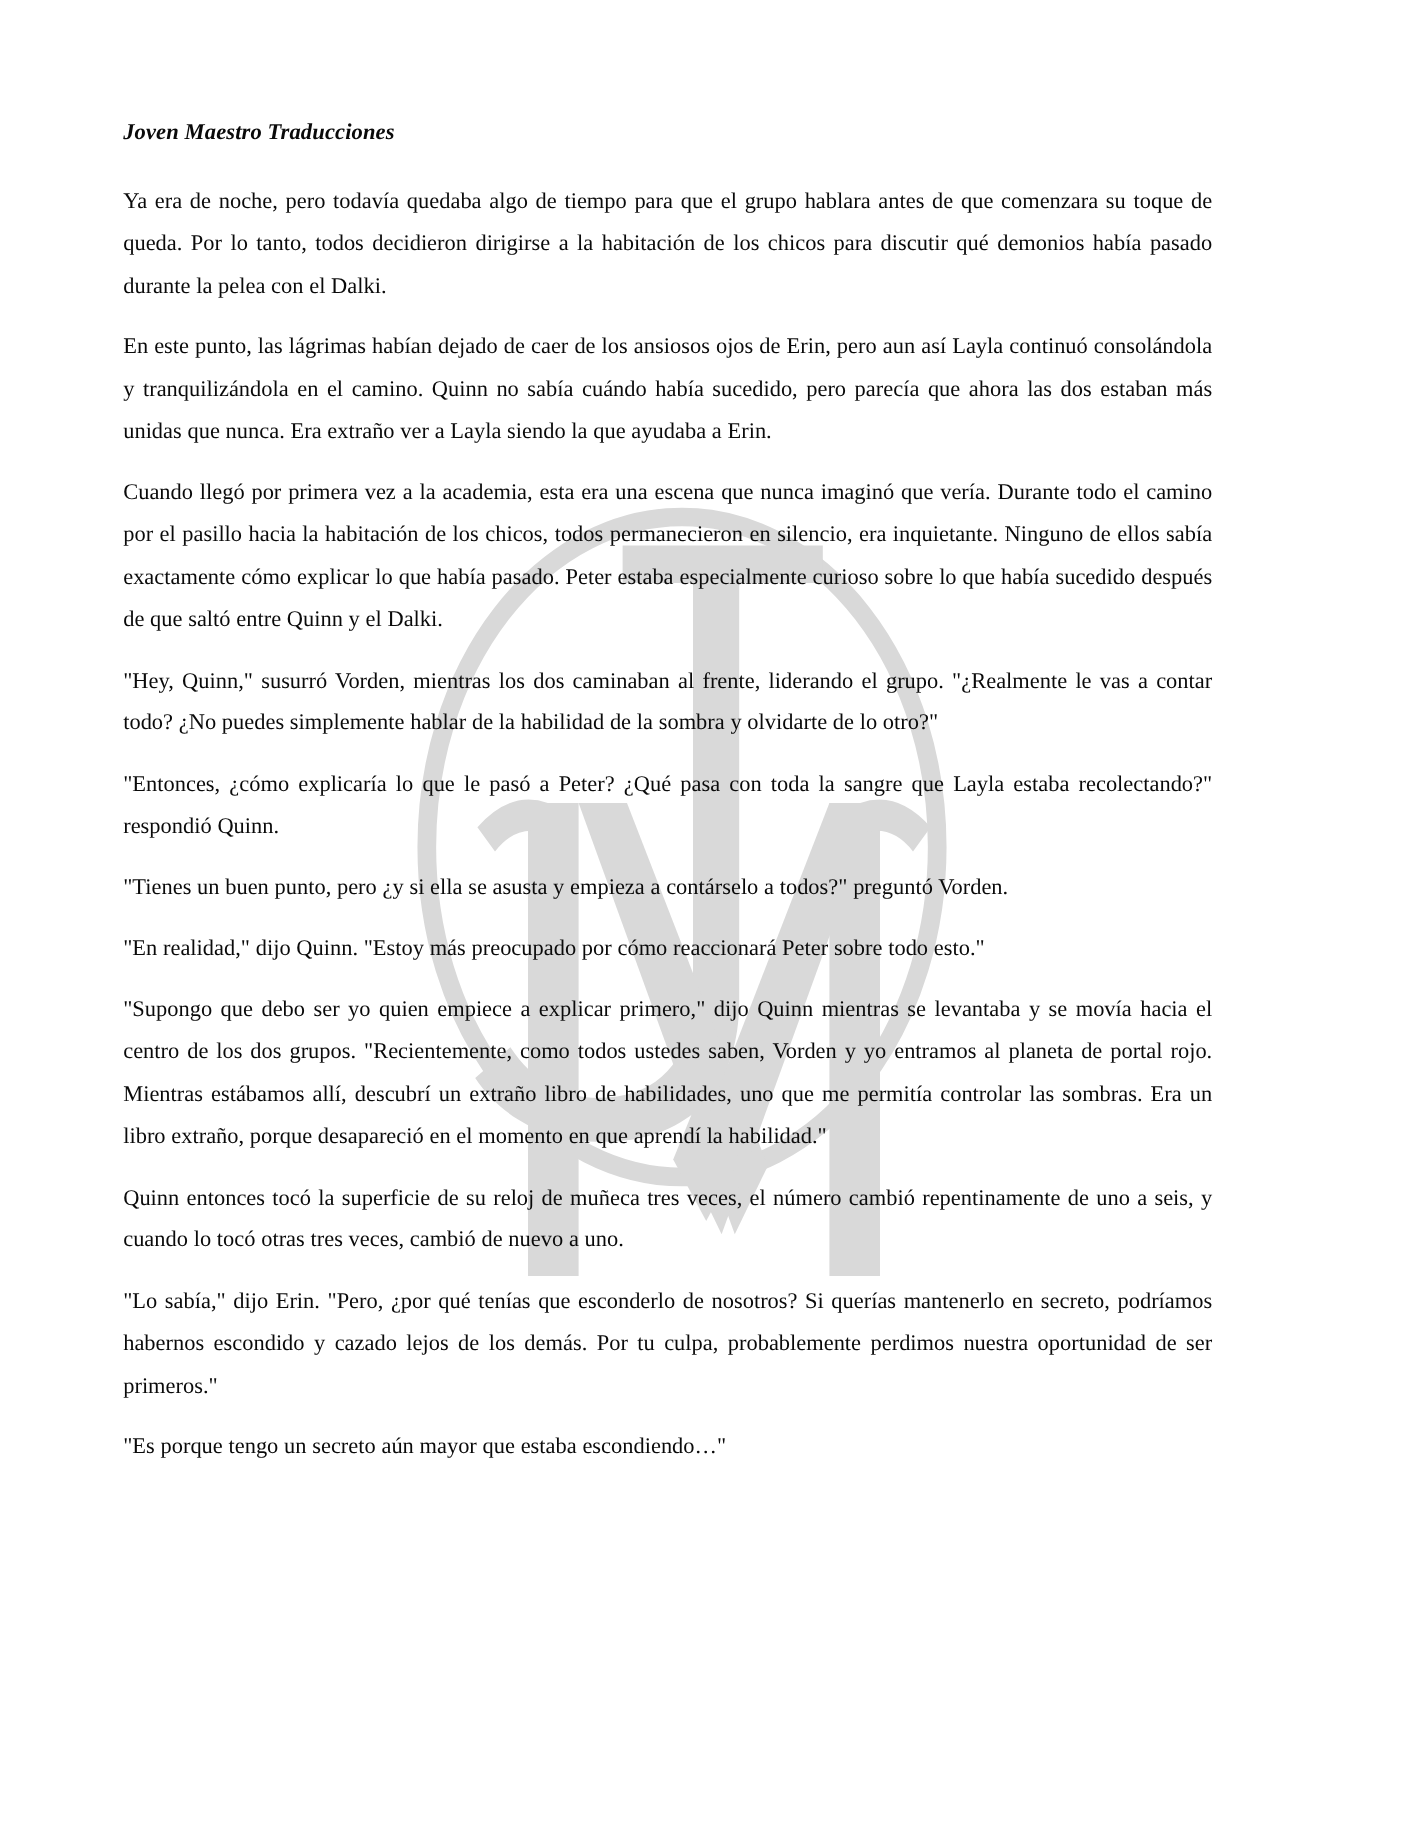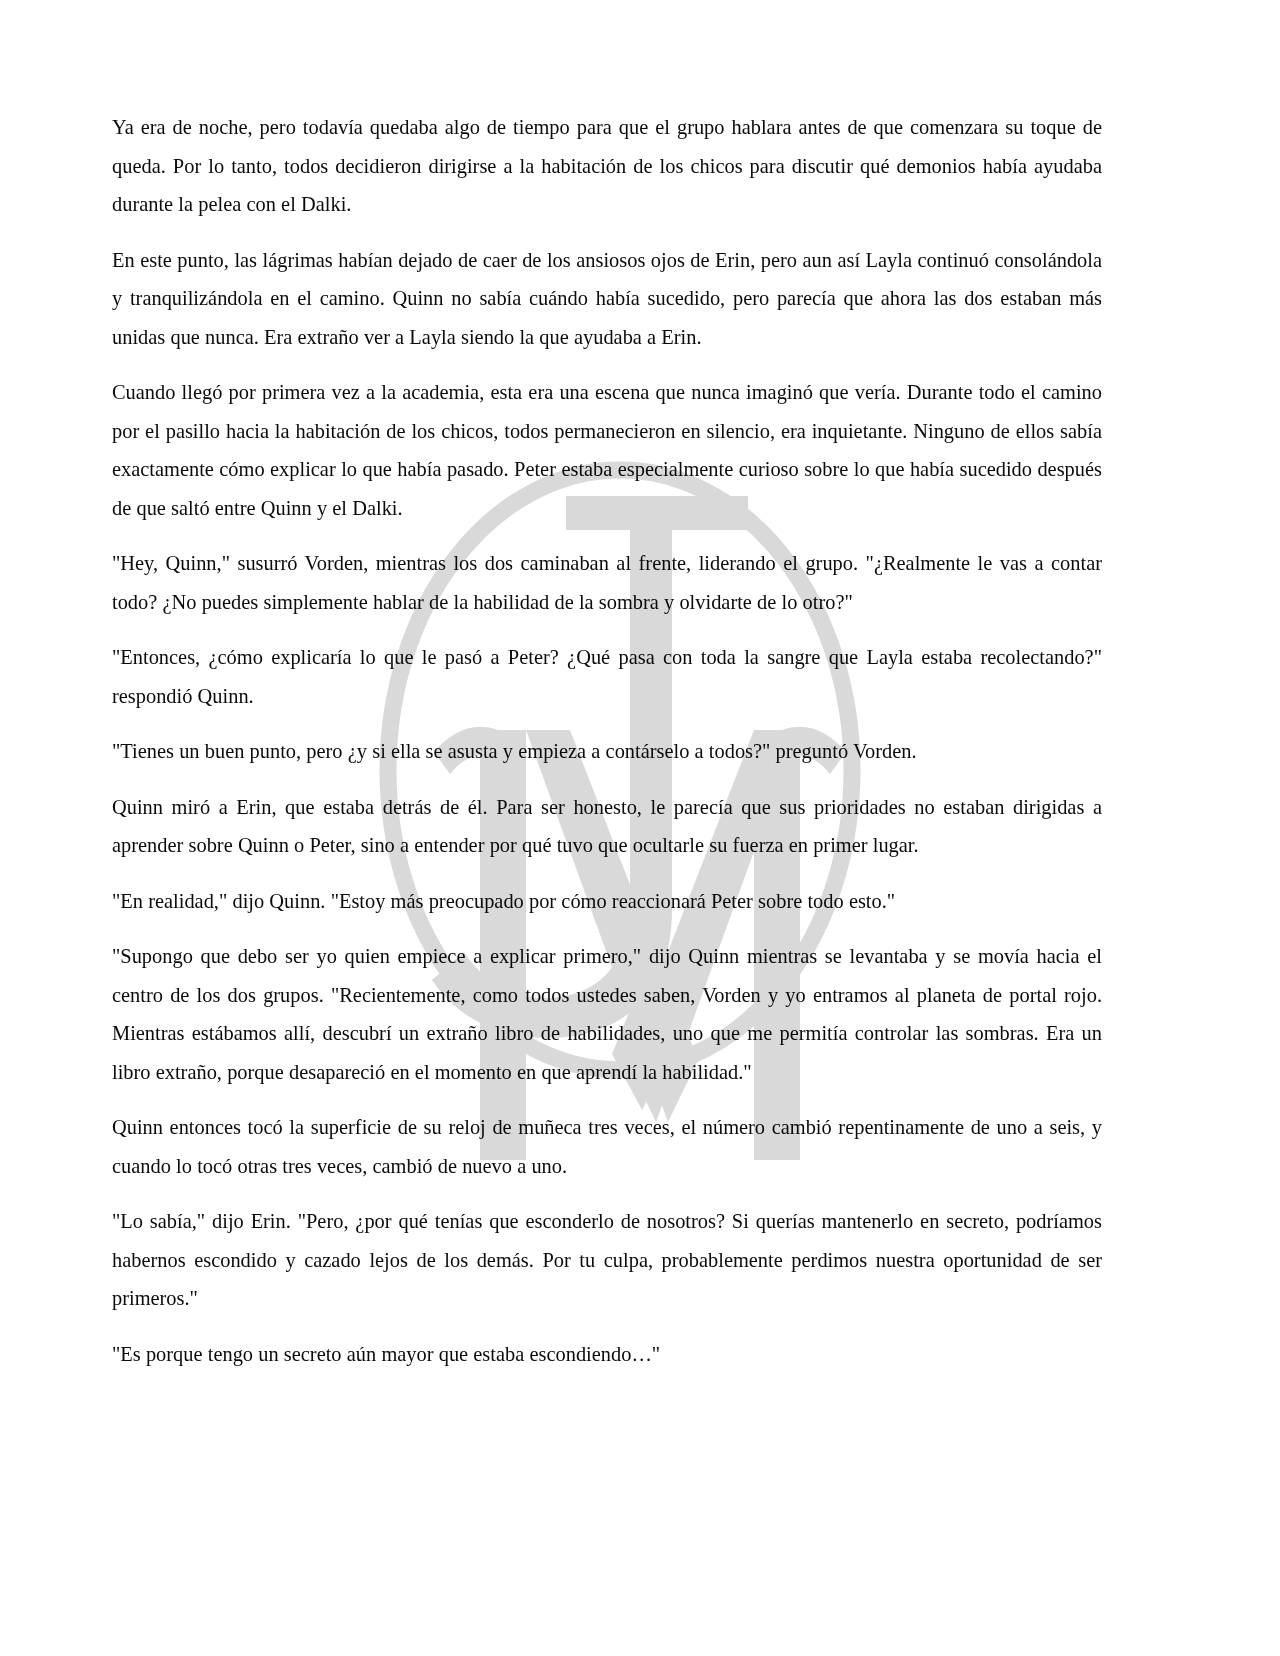--- a/index.html
+++ b/index.html
@@ -106,28 +106,28 @@
 
         <path d="M104 352 q30 -34 64 -22 l0 28 q-28 -10 -48 16 z"></path>
 
         <path d="M516 352 q-30 -34 -64 -22 l0 28 q28 -10 48 16 z"></path>
       </g>
     </svg>
   </div>
 
   <div id="content">
 
+    <div id="doc-title">Joven Maestro Traducciones</div>
 
-    <p class="para">Ya era de noche, pero todavía quedaba algo de tiempo para que el grupo hablara antes de que comenzara su toque de queda. Por lo tanto, todos decidieron dirigirse a la habitación de los chicos para discutir qué demonios había ayudaba durante la pelea con el Dalki.</p>
+    <p class="para">Ya era de noche, pero todavía quedaba algo de tiempo para que el grupo hablara antes de que comenzara su toque de queda. Por lo tanto, todos decidieron dirigirse a la habitación de los chicos para discutir qué demonios había pasado durante la pelea con el Dalki.</p>
     <p class="para">En este punto, las lágrimas habían dejado de caer de los ansiosos ojos de Erin, pero aun así Layla continuó consolándola y tranquilizándola en el camino. Quinn no sabía cuándo había sucedido, pero parecía que ahora las dos estaban más unidas que nunca. Era extraño ver a Layla siendo la que ayudaba a Erin.</p>
     <p class="para">Cuando llegó por primera vez a la academia, esta era una escena que nunca imaginó que vería. Durante todo el camino por el pasillo hacia la habitación de los chicos, todos permanecieron en silencio, era inquietante. Ninguno de ellos sabía exactamente cómo explicar lo que había pasado. Peter estaba especialmente curioso sobre lo que había sucedido después de que saltó entre Quinn y el Dalki.</p>
     <p class="para">"Hey, Quinn," susurró Vorden, mientras los dos caminaban al frente, liderando el grupo. "¿Realmente le vas a contar todo? ¿No puedes simplemente hablar de la habilidad de la sombra y olvidarte de lo otro?"</p>
     <p class="para">"Entonces, ¿cómo explicaría lo que le pasó a Peter? ¿Qué pasa con toda la sangre que Layla estaba recolectando?" respondió Quinn.</p>
     <p class="para">"Tienes un buen punto, pero ¿y si ella se asusta y empieza a contárselo a todos?" preguntó Vorden.</p>
-    <p class="para">Quinn miró a Erin, que estaba detrás de él. Para ser honesto, le parecía que sus prioridades no estaban dirigidas a aprender sobre Quinn o Peter, sino a entender por qué tuvo que ocultarle su fuerza en primer lugar.</p>
     <p class="para">"En realidad," dijo Quinn. "Estoy más preocupado por cómo reaccionará Peter sobre todo esto."</p>
     <p class="para">"Supongo que debo ser yo quien empiece a explicar primero," dijo Quinn mientras se levantaba y se movía hacia el centro de los dos grupos. "Recientemente, como todos ustedes saben, Vorden y yo entramos al planeta de portal rojo. Mientras estábamos allí, descubrí un extraño libro de habilidades, uno que me permitía controlar las sombras. Era un libro extraño, porque desapareció en el momento en que aprendí la habilidad."</p>
     <p class="para">Quinn entonces tocó la superficie de su reloj de muñeca tres veces, el número cambió repentinamente de uno a seis, y cuando lo tocó otras tres veces, cambió de nuevo a uno.</p>
     <p class="para">"Lo sabía," dijo Erin. "Pero, ¿por qué tenías que esconderlo de nosotros? Si querías mantenerlo en secreto, podríamos habernos escondido y cazado lejos de los demás. Por tu culpa, probablemente perdimos nuestra oportunidad de ser primeros."</p>
     <p class="para">"Es porque tengo un secreto aún mayor que estaba escondiendo…"</p>
 
   </div>
 </div>
 
 </body></html>

